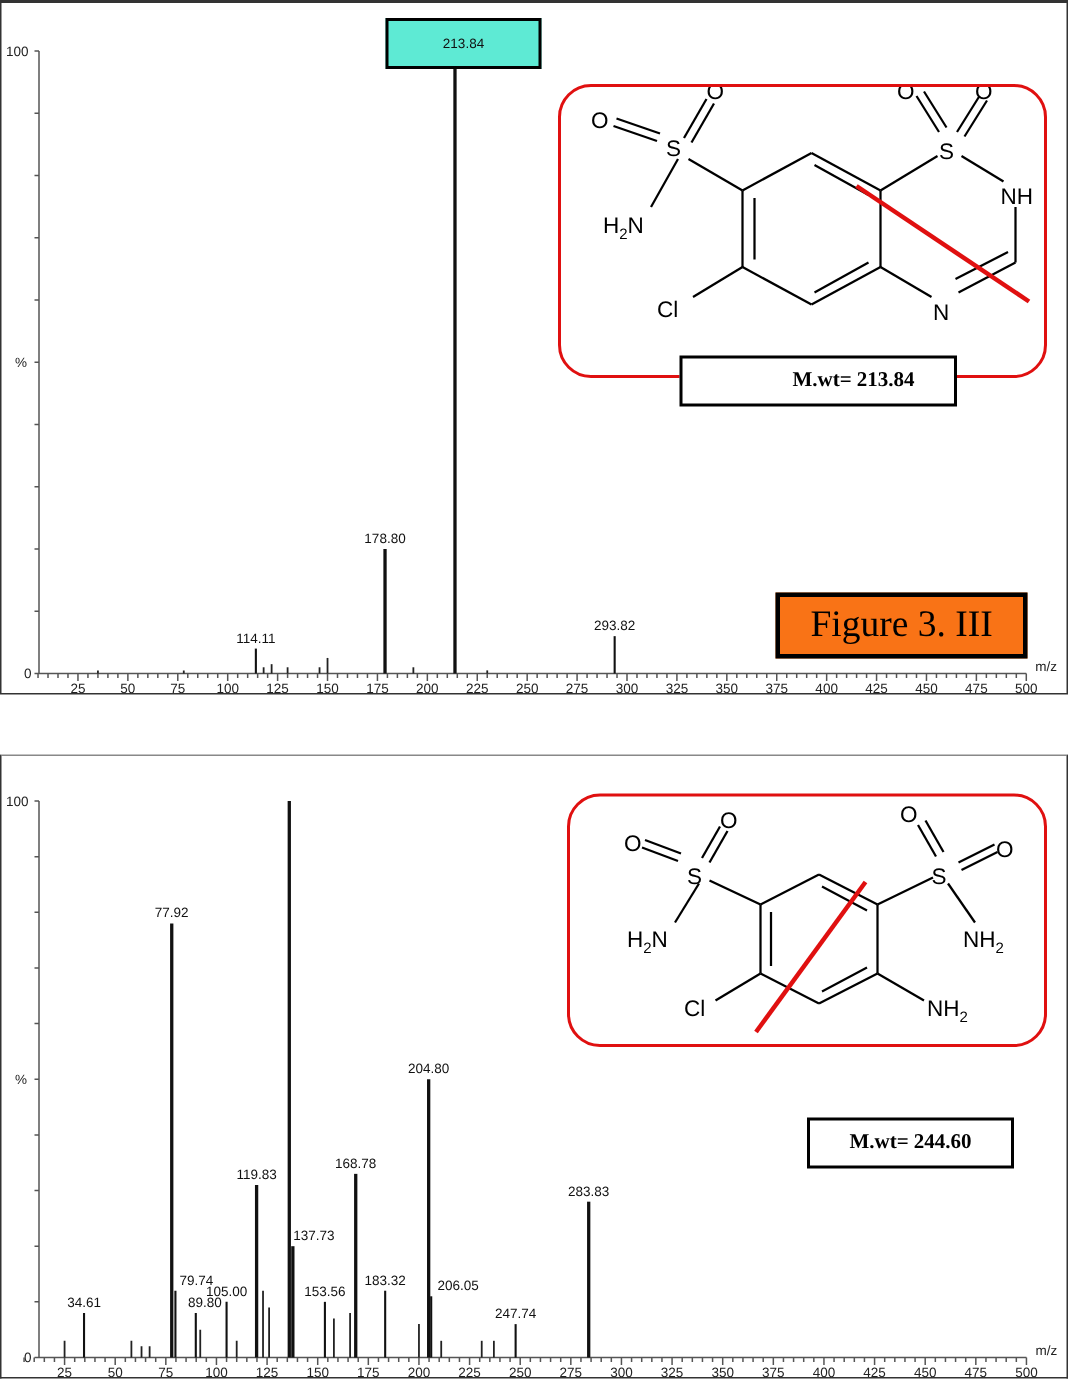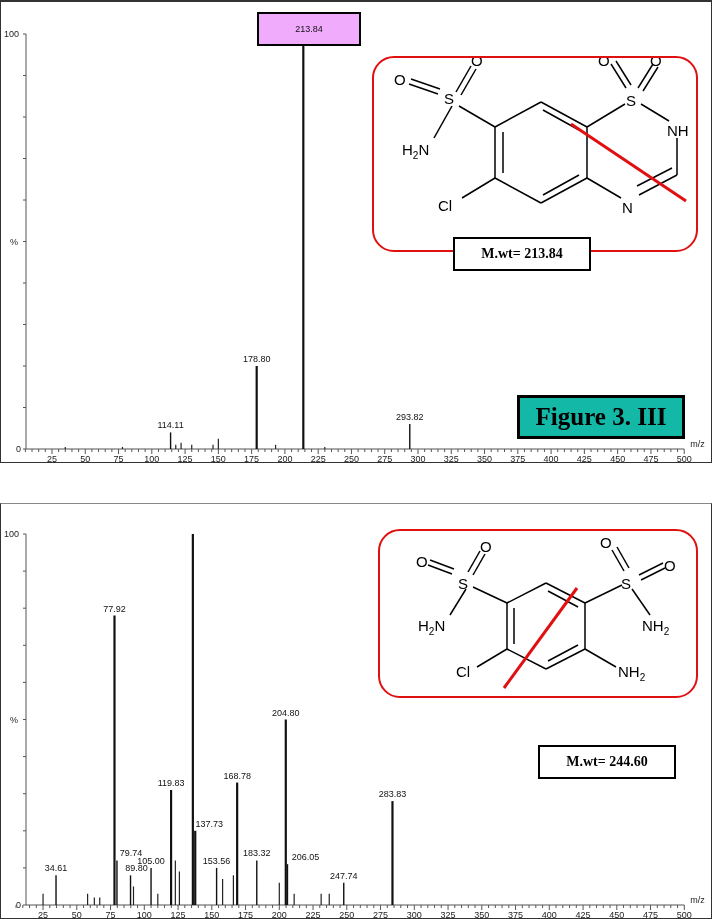--- a/index.html
+++ b/index.html
@@ -3,23 +3,23 @@
 <meta charset="utf-8">
 <style>
   html, body { margin: 0; padding: 0; background: #ffffff; }
   body { width: 712px; height: 919px; position: relative; overflow: hidden; font-family: "Liberation Sans", sans-serif; }
   .panel { position: absolute; left: 0; width: 710px; border: 1px solid #333; background: #fff; }
   #panel-top { top: 0; height: 460px; border-top: 2px solid #333; }
   #panel-bottom { top: 503px; height: 414px; border-top: 1px solid #888; }
   svg { position: absolute; left: 0; top: 0; }
   .tick-label { font-size: 9px; fill: #222; font-family: "Liberation Sans", sans-serif; }
   .peak-label { font-size: 9px; fill: #111; font-family: "Liberation Sans", sans-serif; }
-  .fig-box { position: absolute; border: 3px solid #000; background: #14b8a6; font-family: "Liberation Serif", serif; font-weight: bold; color: #000; display: flex; align-items: center; justify-content: center; }
+  .fig-box { position: absolute; border: 3px solid #000; background: #f97316; font-family: "Liberation Serif", serif; font-weight: normal; color: #000; display: flex; align-items: center; justify-content: center; }
   .mw-box { position: absolute; border: 2px solid #000; background: #fff; font-family: "Liberation Serif", serif; font-weight: bold; color: #000; font-size: 14px; display: flex; align-items: center; justify-content: center; }
-  .base-box { position: absolute; border: 2px solid #000; background: #f0abfc; font-size: 9px; display:flex; align-items:center; justify-content:center; color:#111; }
+  .base-box { position: absolute; border: 2px solid #000; background: #5eead4; font-size: 9px; display:flex; align-items:center; justify-content:center; color:#111; }
   .struct-box { position: absolute; border: 2px solid #e01010; border-radius: 22px; background: #fff; }
   .atom { font-size: 15px; fill: #000; font-family: "Liberation Sans", sans-serif; }
   .sub { font-size: 10px; }
 </style>
 </head>
 <body>
 
 <div class="panel" id="panel-top">
   <svg id="svg-top" width="710" height="460">
       <g>
@@ -226,21 +226,21 @@
       <text class="atom" x="64" y="153">Cl</text>
       <text class="atom" x="224" y="8">O</text>
       <text class="atom" x="276" y="8">O</text>
       <text class="atom" x="252" y="48">S</text>
       <text class="atom" x="293" y="78">NH</text>
       <text class="atom" x="248" y="155">N</text>
       <line x1="197" y1="66" x2="312" y2="143" stroke="#e01010" stroke-width="3"></line>
     </svg>
   </div>
 
-  <div class="mw-box" style="left:452px; top:235px; width:134px; height:30px;">
+  <div class="mw-box" style="left:452px; top:235px; width:134px; height:30px;padding-left:47px;">
     <span>M.wt= 213.84</span>
   </div>
 
   <div class="fig-box" style="left:516px; top:393px; width:162px; height:38px; font-size:25px;">
     <span>Figure 3. III</span>
   </div>
 </div>
 
 <div class="panel" id="panel-bottom">
   <svg id="svg-bottom" width="710" height="414">

